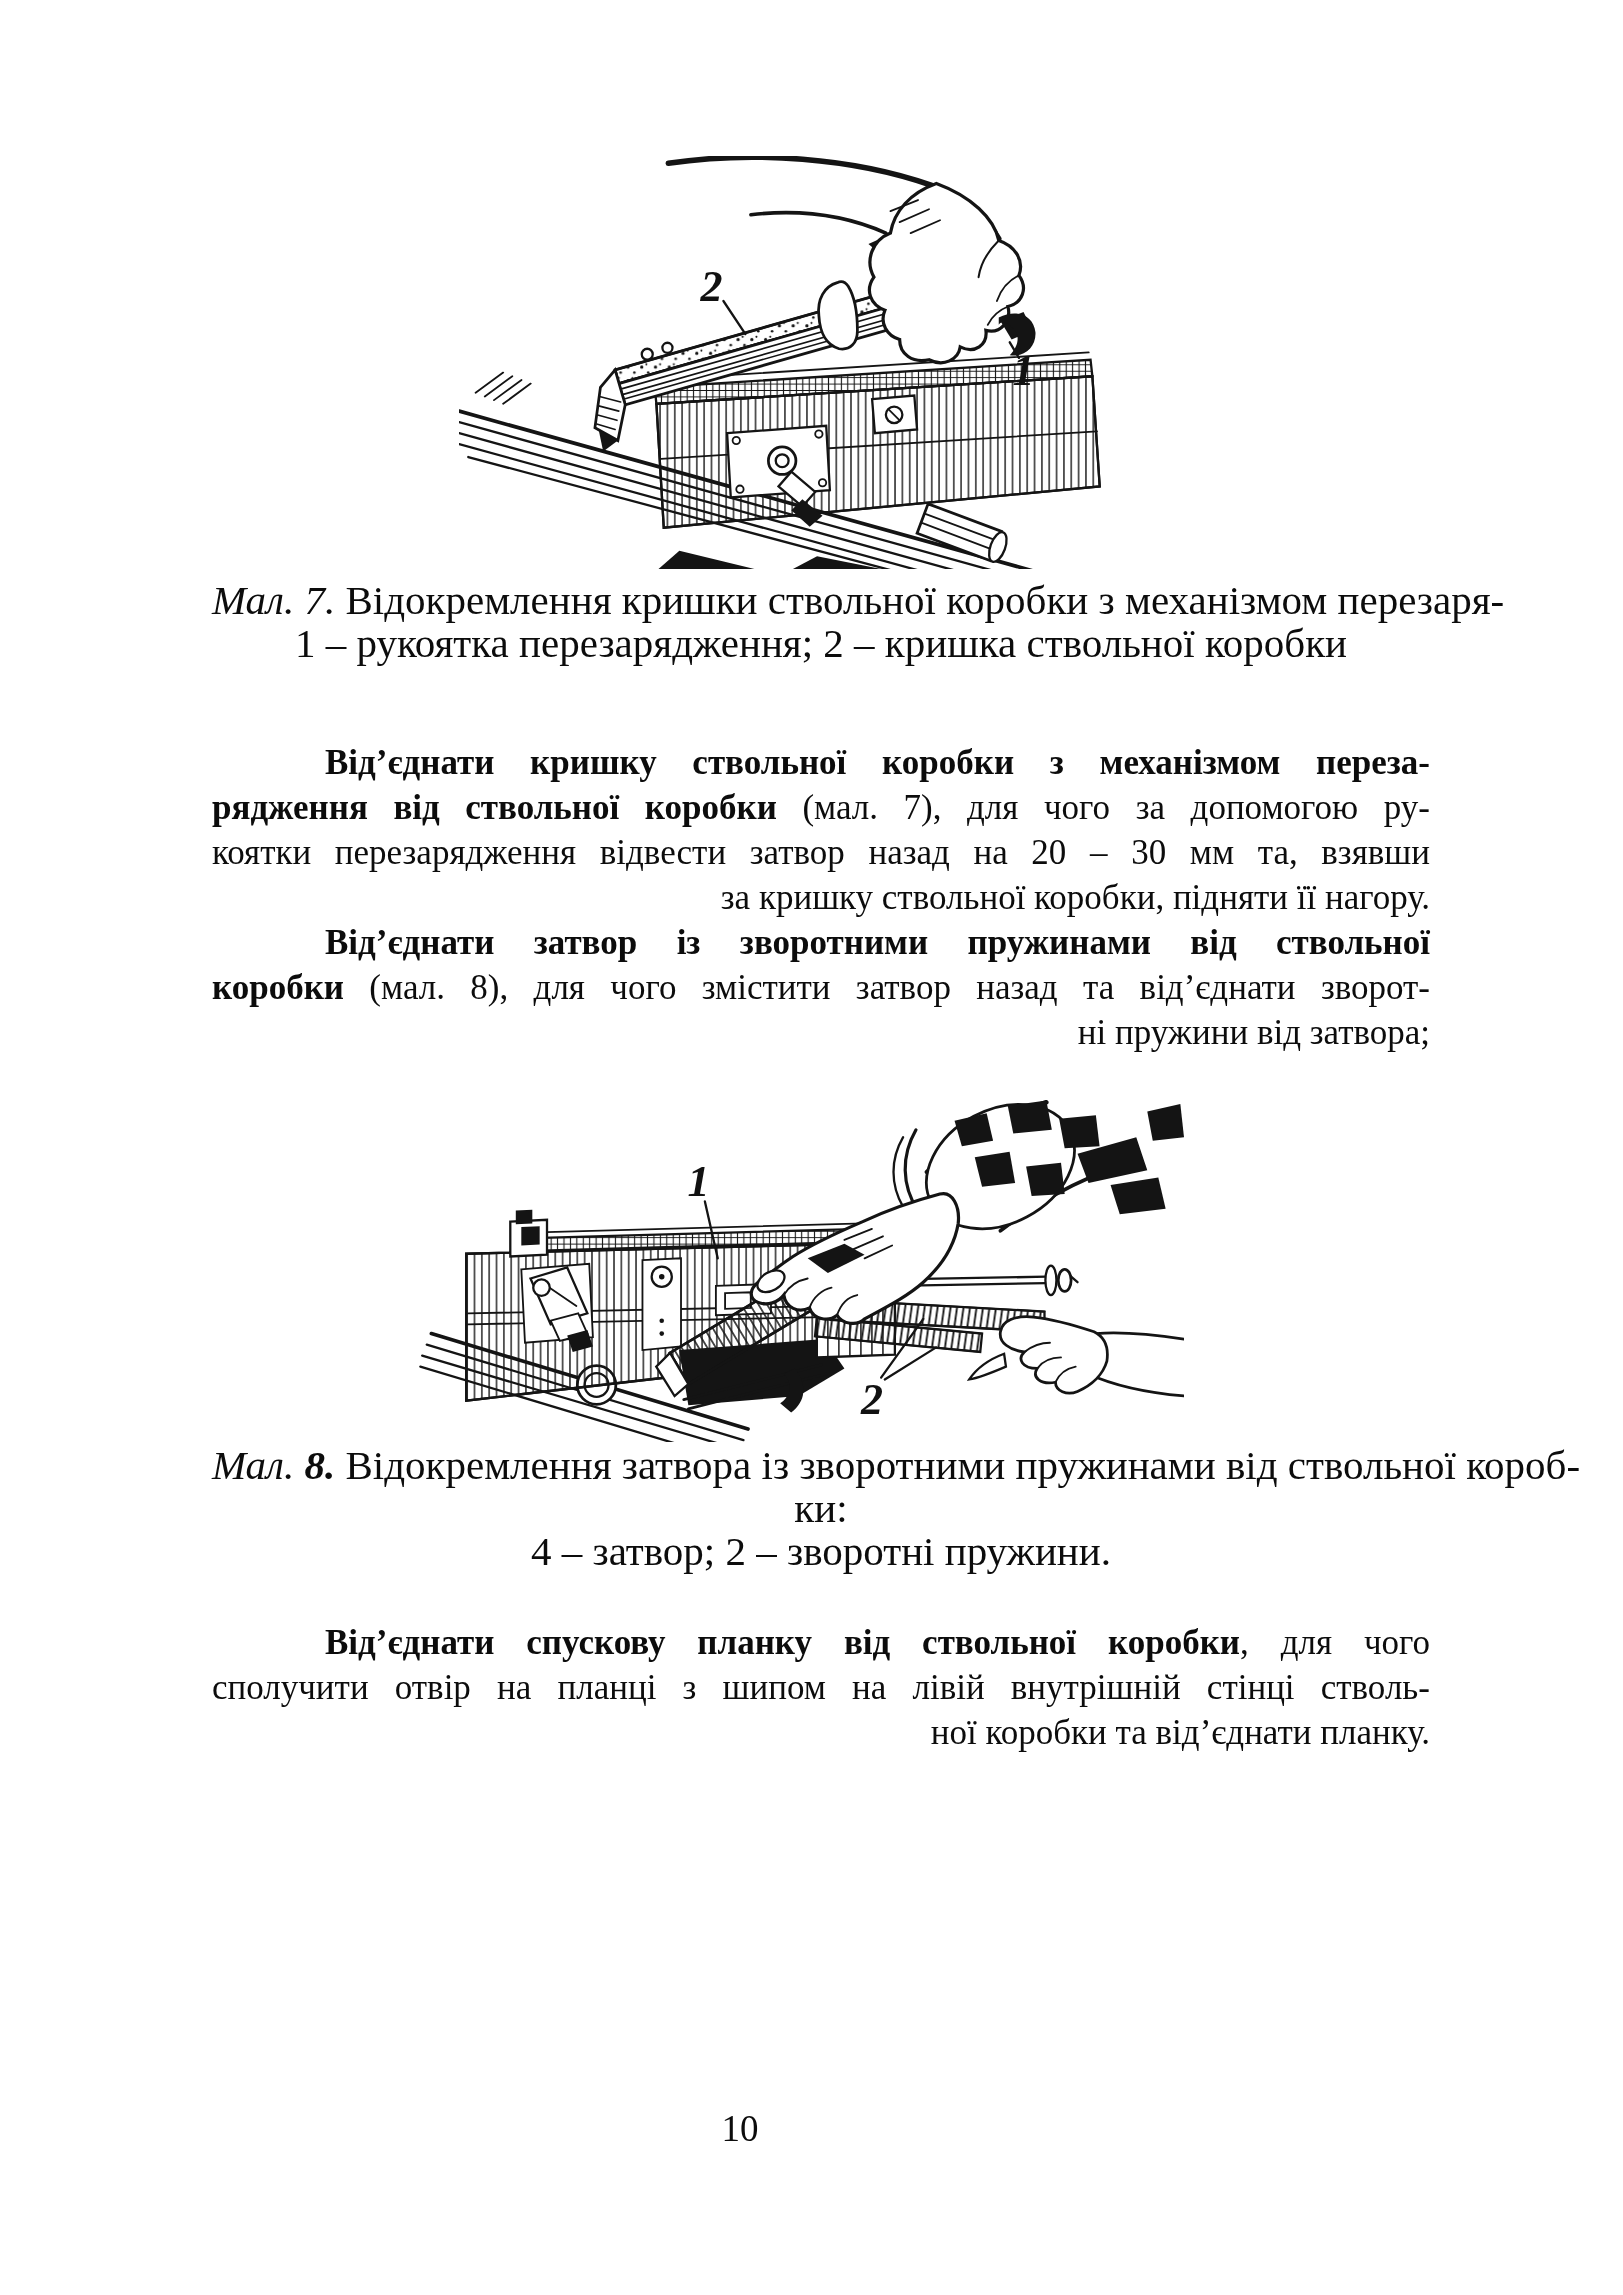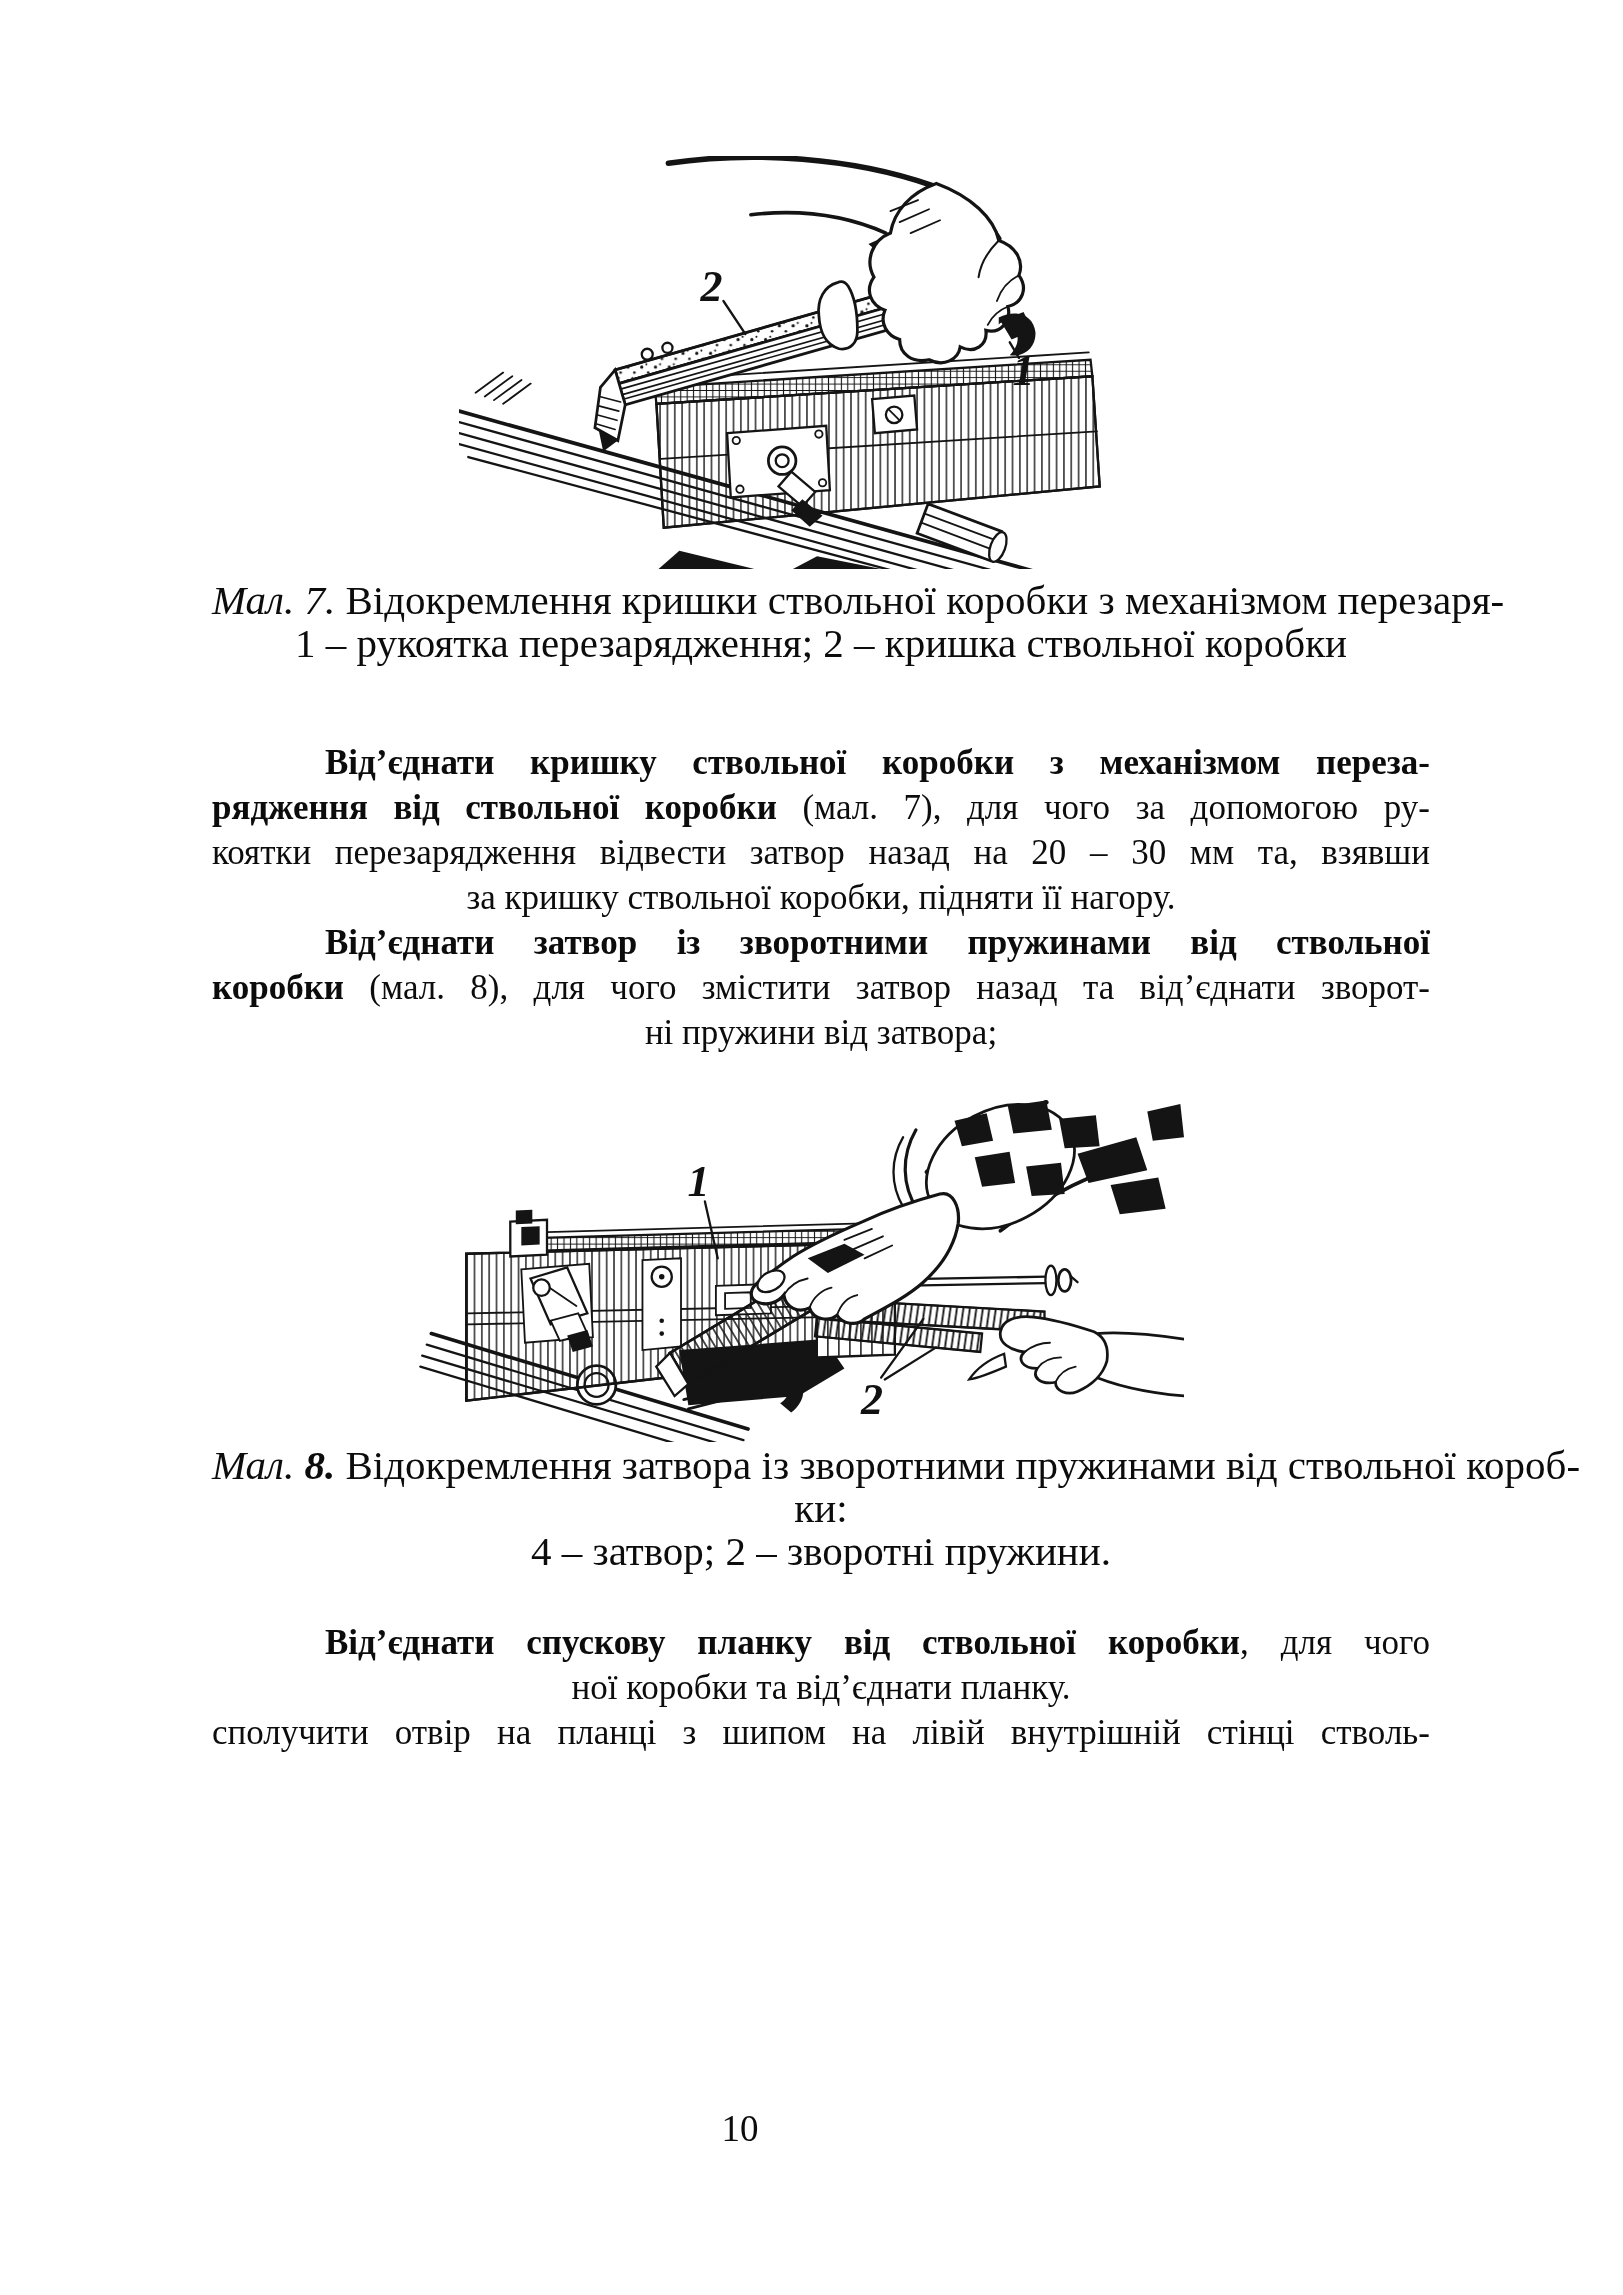--- a/index.html
+++ b/index.html
@@ -5,21 +5,21 @@
   html,body{margin:0;padding:0;background:#e8e8e8;}
   .page{
     position:relative;width:1624px;height:2296px;margin:0 auto;
     background:#ffffff;color:#0c0c0c;overflow:hidden;
     font-family:"Liberation Serif", "DejaVu Serif", serif;
   }
   .textblock{position:absolute;left:212px;width:1218px;font-size:35px;}
   .bodytext .ln{line-height:45px;height:45px;white-space:nowrap;}
   .caption{font-size:41px;}
   .caption .ln{line-height:43px;height:43px;white-space:nowrap;}
-  .ln{text-align:center;}
+  .ln{text-align:right;}
   .ln.jst{text-align:justify;text-align-last:justify;white-space:normal;}
   .ln.ctr{text-align:center;}
   .ln.ind{text-indent:113px;}
   .sg-r{font-weight:normal;font-style:normal;}
   .sg-b{font-weight:bold;font-style:normal;}
   .sg-i{font-style:italic;font-weight:normal;}
   .sg-bi{font-style:italic;font-weight:bold;}
   .fig{position:absolute;}
   .fig svg{display:block;width:100%;height:100%;}
   .pagenum{
@@ -294,20 +294,20 @@
   </div>
 
   <div class="textblock caption" id="cap8" style="top:1444px;">
       <div class="ln ctr"><span class="sg-i">Мал. </span><span class="sg-bi">8.</span><span class="sg-r"> Відокремлення затвора із зворотними пружинами від ствольної короб-</span></div>
       <div class="ln ctr"><span class="sg-r">ки:</span></div>
       <div class="ln ctr"><span class="sg-r">4 – затвор; 2 – зворотні пружини.</span></div>
     </div>
 
   <div class="textblock bodytext" id="body2" style="top:1620px;">
       <div class="ln ind jst"><span class="sg-b">Від’єднати спускову планку від ствольної коробки</span><span class="sg-r">, для чого</span></div>
+      <div class="ln jst"><span class="sg-r">сполучити отвір на планці з шипом на лівій внутрішній стінці стволь-</span></div>
       <div class="ln"><span class="sg-r">ної коробки та від’єднати планку.</span></div>
-      <div class="ln jst"><span class="sg-r">сполучити отвір на планці з шипом на лівій внутрішній стінці стволь-</span></div>
     </div>
 
   <div class="pagenum">10</div>
 
 </div>
 
 
 </body></html>

